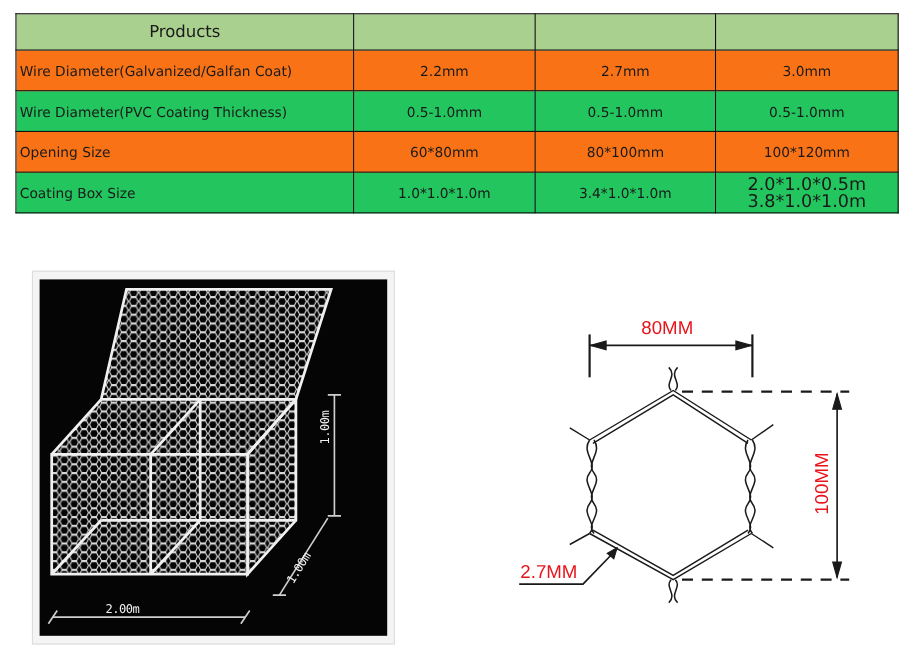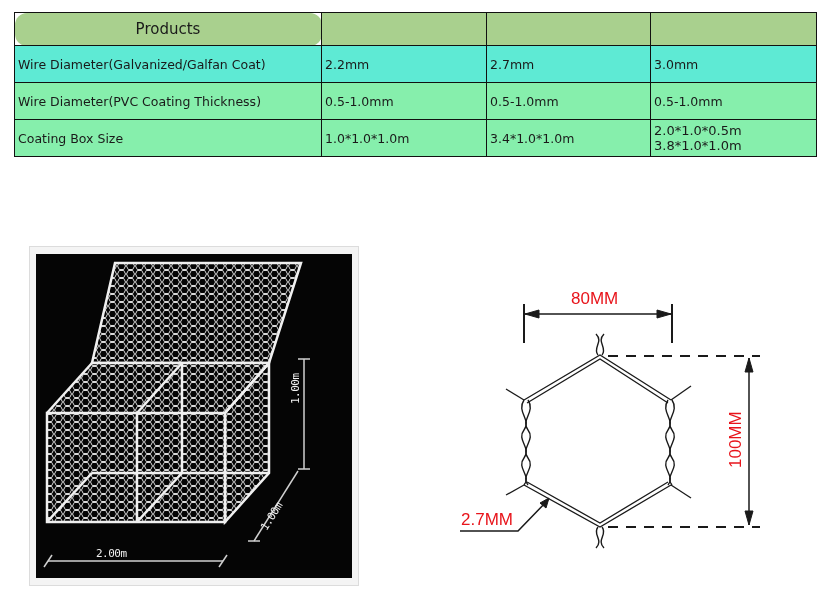--- a/index.html
+++ b/index.html
@@ -3,36 +3,36 @@
 <meta charset="utf-8">
 <style>
   html, body { margin: 0; padding: 0; background: #ffffff; }
   body { width: 837px; height: 610px; position: relative; overflow: hidden;
          font-family: "DejaVu Sans", "Liberation Sans", sans-serif; color: #1a1a1a; }
   .spec-table { position: absolute; left: 14px; top: 12px; border-collapse: collapse;
                 table-layout: fixed; width: 802px; }
   .spec-table td { border: 1.5px solid #111; font-size: 12.5px; padding: 0 3px;
                    white-space: nowrap; }
   .spec-table tr.head td { background: #a9d08e; height: 32px; }
-  .spec-table tr.head td.title { text-align: center; font-size: 15px; border-radius: 12px; }
-  .spec-table tr.light td { background: #5eead4; }
-  .spec-table tr.white td { background: #86efac; }
+  .spec-table tr.head td.title { text-align: center; font-size: 15px; }
+  .spec-table tr.light td { background: #f97316; }
+  .spec-table tr.white td { background: #22c55e; }
   .spec-table tr.row td { height: 36px; }
-  .spec-table td.val { }
-  .spec-table td.val.small { font-size: 13px; line-height: 15px; }
+  .spec-table td.val { text-align: center; }
+  .spec-table td.val.small { font-size: 16px; line-height: 15px; }
   .spec-table td.val.small span { display: block; }
 
   .gabion-frame { position: absolute; left: 29px; top: 246px; width: 328px; height: 338px;
                   background: #f4f4f4; border: 1px solid #dcdcdc; }
   .gabion-canvas { position: absolute; left: 6px; top: 7px; width: 316px; height: 324px;
                    background: #050505; overflow: hidden; }
   .gabion-canvas svg { position: absolute; left: 0; top: 0; }
   .dim-label { position: absolute; color: #f0f0f0; font-family: "DejaVu Sans Mono", "Liberation Mono", monospace;
                font-size: 11px; letter-spacing: -0.5px; }
-  .hex-diagram { position: absolute; left: 428px; top: 270px; width: 380px; height: 300px; }
+  .hex-diagram { position: absolute; left: 440px; top: 270px; width: 380px; height: 300px; }
   .hex-diagram svg { position: absolute; left: 0; top: 0; }
   .red-label { position: absolute; color: #e8141b; font-family: "Liberation Sans", sans-serif; font-size: 17px; }
 </style>
 </head>
 <body>
 
 <table class="spec-table">
   <colgroup>
     <col style="width:307px">
       <col style="width:165px">
@@ -50,20 +50,26 @@
     <td>Wire Diameter(Galvanized/Galfan Coat)</td>
     <td class="val">2.2mm</td>
     <td class="val">2.7mm</td>
     <td class="val">3.0mm</td>
   </tr>
   <tr class="row white">
     <td>Wire Diameter(PVC Coating Thickness)</td>
     <td class="val">0.5-1.0mm</td>
     <td class="val">0.5-1.0mm</td>
     <td class="val">0.5-1.0mm</td>
+  </tr>
+  <tr class="row light">
+    <td>Opening Size</td>
+    <td class="val">60*80mm</td>
+    <td class="val">80*100mm</td>
+    <td class="val">100*120mm</td>
   </tr>
   <tr class="row white">
     <td>Coating Box Size</td>
     <td class="val">1.0*1.0*1.0m</td>
     <td class="val">3.4*1.0*1.0m</td>
     <td class="val small">
       <span>2.0*1.0*0.5m</span>
       <span>3.8*1.0*1.0m</span>
     </td>
   </tr>

